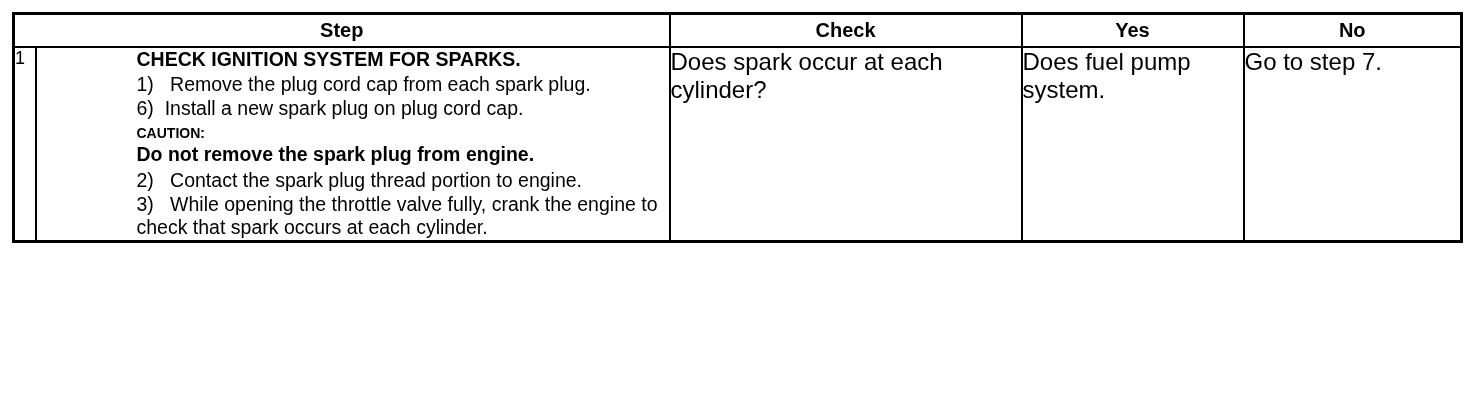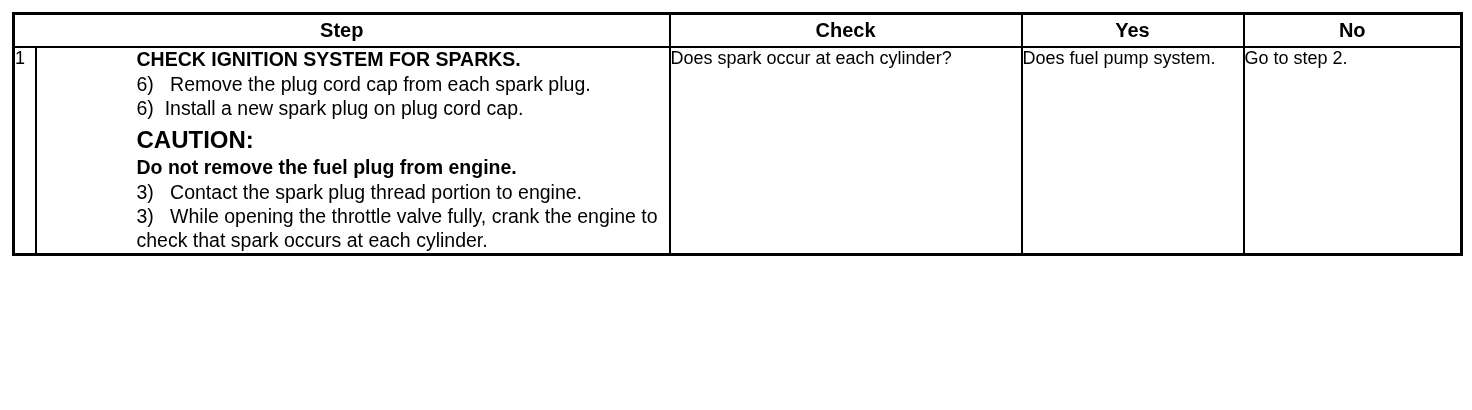--- a/index.html
+++ b/index.html
@@ -51,39 +51,39 @@
     font-size: 18px;
     padding: 3px 0 0 3px;
     border-right: none;
     line-height: 1.15;
   }
   td.step-body {
     border-left: none;
     padding: 3px 8px 6px 0;
   }
   td.cell {
-    font-size: 18px;
+    font-size: 24px;
     padding: 4px 4px 6px 5px;
     line-height: 1.18;
   }
   .step-title {
     font-weight: bold;
     font-size: 19.5px;
     line-height: 1.2;
     margin: 0 0 2px 0;
   }
   .step-line {
     font-size: 19.5px;
     line-height: 1.22;
     margin: 0;
     white-space: pre-wrap;
   }
   .caution-label {
     font-weight: bold;
-    font-size: 24px;
+    font-size: 14px;
     line-height: 1.25;
     margin: 4px 0 0 0;
   }
   .caution-text {
     font-weight: bold;
     font-size: 19.5px;
     line-height: 1.25;
     margin: 0 0 2px 0;
   }
   .indent-wrap {
@@ -112,33 +112,33 @@
         <th>Yes</th>
         <th>No</th>
       </tr>
     </thead>
     <tbody>
       <tr>
         <td class="step-no">1</td>
         <td class="step-body">
           <div class="indent-wrap">
             <p class="step-title">CHECK IGNITION SYSTEM FOR SPARKS.</p>
-            <p class="step-line">6)   Remove the plug cord cap from each spark plug.</p>
+            <p class="step-line">1)   Remove the plug cord cap from each spark plug.</p>
             <p class="step-line">6)  Install a new spark plug on plug cord cap.</p>
             <p class="caution-label">CAUTION:</p>
-            <p class="caution-text">Do not remove the fuel plug from engine.</p>
-            <p class="step-line">3)   Contact the spark plug thread portion to engine.</p>
+            <p class="caution-text">Do not remove the spark plug from engine.</p>
+            <p class="step-line">2)   Contact the spark plug thread portion to engine.</p>
             <p class="step-line">3)   While opening the throttle valve fully, crank the engine to check that spark occurs at each cylinder.</p>
           </div>
         </td>
         <td class="cell">
           <span class="cell-text">Does spark occur at each cylinder?</span>
         </td>
         <td class="cell">
           <span class="cell-text">Does fuel pump system.</span>
         </td>
         <td class="cell">
-          <span class="cell-text">Go to step 2.</span>
+          <span class="cell-text">Go to step 7.</span>
         </td>
       </tr>
     </tbody>
   </table>
 </div>
 
 </body></html>

